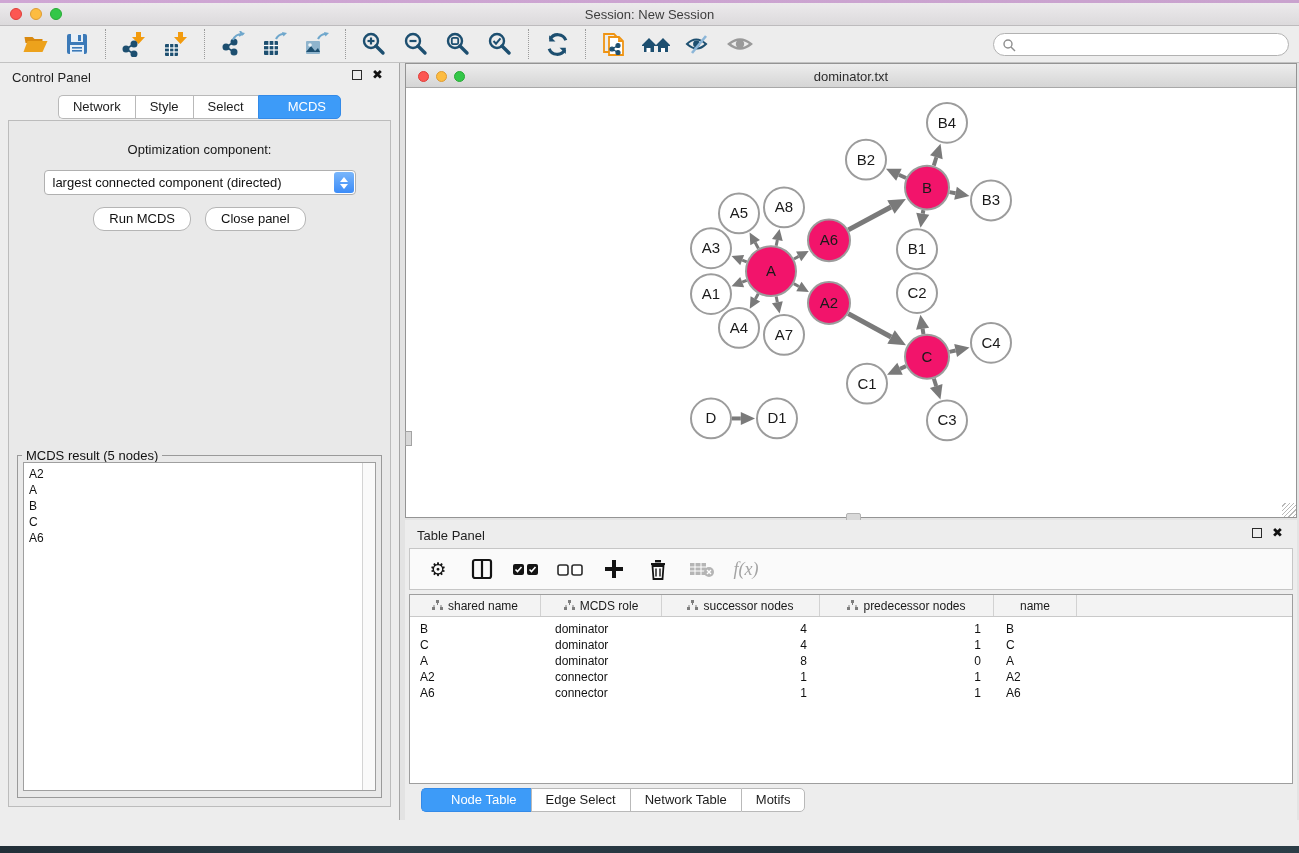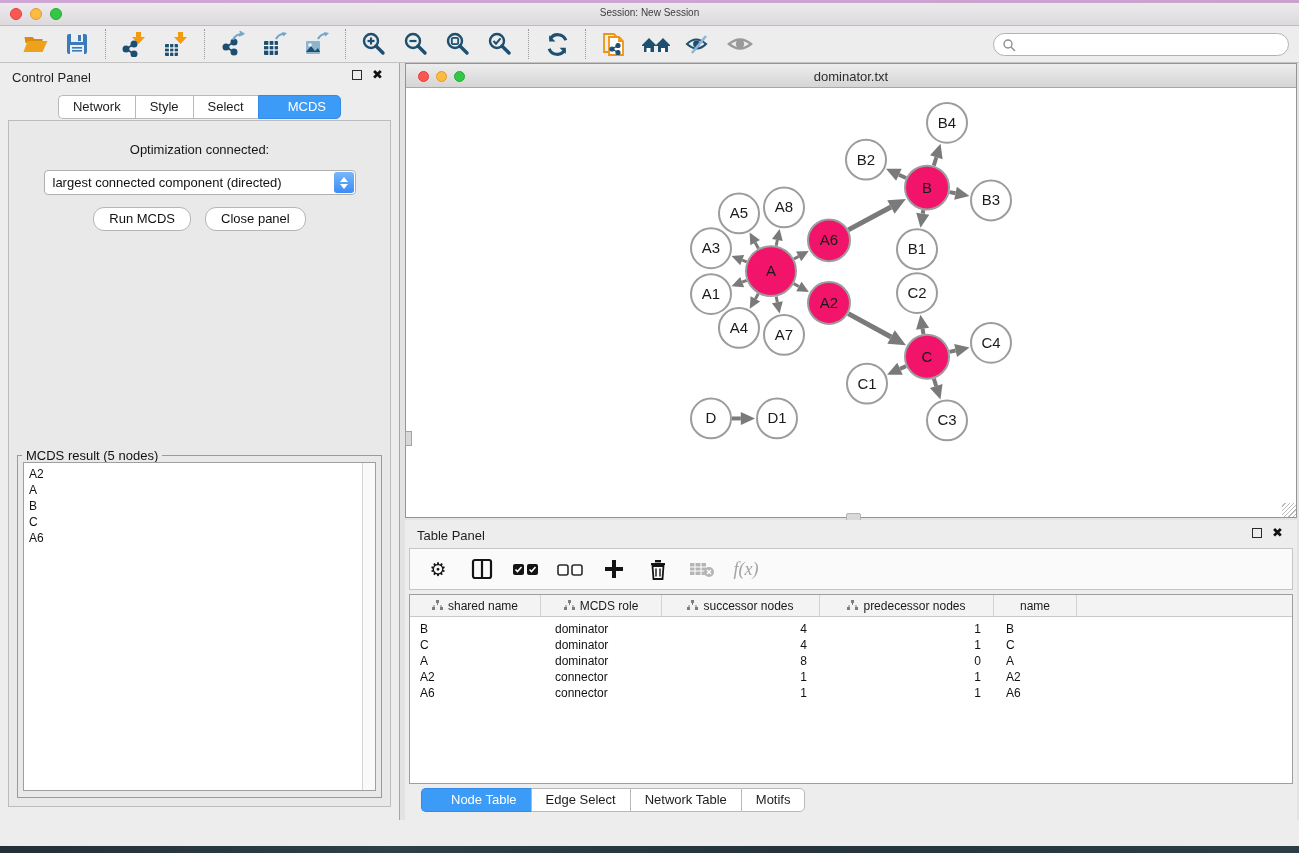--- a/index.html
+++ b/index.html
@@ -13,21 +13,21 @@
   .desktop-top { position:absolute; top:0; left:0; right:0; height:3px;
     background:linear-gradient(90deg,#cfa6d4,#c9a2ce); }
   .titlebar { position:absolute; top:3px; left:0; right:0; height:23px;
     background:linear-gradient(#eceaec,#dcdadc); border-bottom:1px solid #bdbbbd; }
   .lights { position:absolute; left:10px; top:5px; display:flex; gap:8px; }
   .light { width:12px; height:12px; border-radius:50%; }
   .light.red { background:#fc5753; border:1px solid #df3e39; }
   .light.yellow { background:#fdbc40; border:1px solid #de9c33; }
   .light.green { background:#33c748; border:1px solid #27aa35; }
   .win-title { position:absolute; left:0; right:0; top:4px; text-align:center;
-    font-size:10px; color:#3d3d3d; }
+    font-size:13px; color:#3d3d3d; }
   
   .toolbar { position:absolute; top:26px; left:0; right:0; height:37px;
     background:#ededed; border-bottom:1px solid #c2c2c2;
     display:flex; align-items:center; padding-left:14px; }
   .tb-btn { width:42px; height:32px; display:flex; align-items:center; justify-content:center;
     background:transparent; border:none; cursor:default; }
   .tb-sep { width:1px; height:30px; border-left:1px dotted #9a9a9a; margin:0 7px; }
   .search-wrap { position:absolute; right:10px; top:7px; width:296px; height:23px;
     background:#fff; border:1px solid #b2b2b2; border-radius:12px;
     display:flex; align-items:center; padding-left:8px; }
@@ -316,21 +316,21 @@
     </div>
     <div class="seg-row cp-tabs">
       <div class="seg">
         <button>Network</button>
         <button>Style</button>
         <button>Select</button>
         <button class="active">MCDS</button>
       </div>
     </div>
     <div class="cp-content">
-      <div class="opt-label">Optimization connected:</div>
+      <div class="opt-label">Optimization component:</div>
       <div class="dropdown">
         <span>largest connected component (directed)</span>
         <span class="stepper">
           <span class="tri-up"></span>
             <span class="tri-down"></span>
         </span>
       </div>
       <div class="btn-row">
         <button class="mac-btn">Run MCDS</button>
         <button class="mac-btn">Close panel</button>

